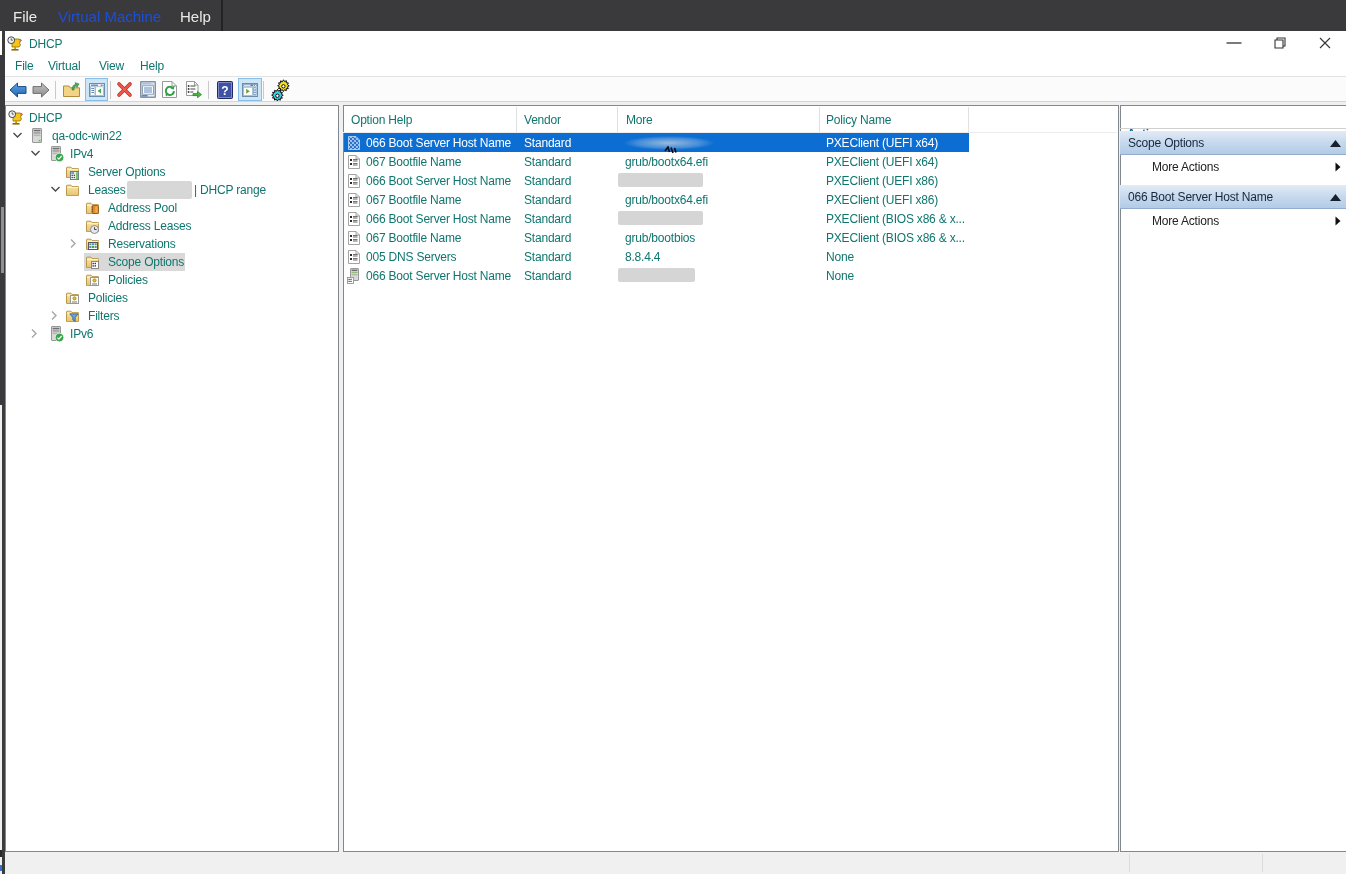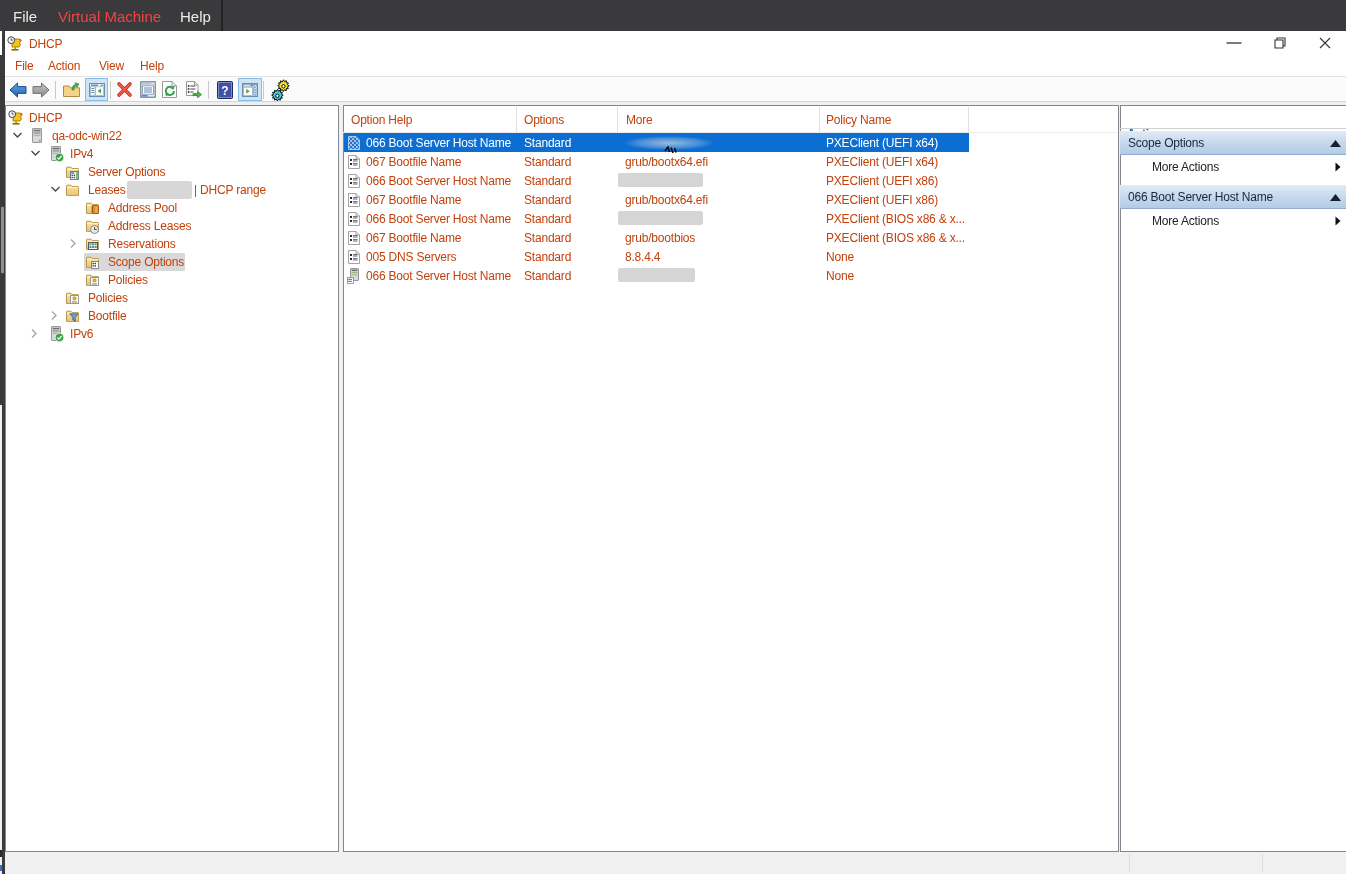--- a/index.html
+++ b/index.html
@@ -1,43 +1,43 @@
 <!DOCTYPE html>
 <html><head><meta charset="utf-8"><style>
 *{margin:0;padding:0;box-sizing:border-box}
 html,body{width:1346px;height:874px;position:relative;font-family:"Liberation Sans",sans-serif;background:#fff;overflow:hidden}
 .a{position:absolute}
-.t{position:absolute;font-size:12px;color:#c2410c;white-space:nowrap;line-height:1;letter-spacing:-0.2px}
+.t{position:absolute;font-size:12px;color:#0f766e;white-space:nowrap;line-height:1;letter-spacing:-0.2px}
 </style></head><body>
 
 <div class="a" style="left:0;top:0;width:1346px;height:31px;background:#3a3a3c"></div>
 <div class="a" style="left:221px;top:0;width:2px;height:31px;background:#232323"></div>
 <div class="a" style="left:13px;top:8px;font-size:15px;color:#eceae6">File</div>
-<div class="a" style="left:58px;top:8px;font-size:15px;color:#ef4444">Virtual Machine</div>
+<div class="a" style="left:58px;top:8px;font-size:15px;color:#1d4ed8">Virtual Machine</div>
 <div class="a" style="left:180px;top:8px;font-size:15px;color:#eceae6">Help</div>
 
 <div class="a" style="left:0;top:31px;width:1346px;height:25px;background:#fff"></div>
 <div class="t" style="left:29px;top:38px;font-size:12px">DHCP</div>
 <svg class="a" style="left:7px;top:36px" width="16" height="16" viewBox="0 0 16 16">
     <use href="#dhcpicon"></use>
   </svg>
 
 <svg class="a" style="left:1225px;top:36px" width="18" height="14" viewBox="0 0 18 14">
     <path d="M1.5 7 H16.5" stroke="#333" stroke-width="1.3" fill="none"></path>
   </svg>
 <svg class="a" style="left:1270px;top:36px" width="18" height="14" viewBox="0 0 18 14">
     <path d="M5 4 H13 V12 H5 Z" stroke="#333" stroke-width="1.1" fill="none"></path>
     <path d="M7 4 V2 H15 V10 H13" stroke="#333" stroke-width="1.1" fill="none"></path>
   </svg>
 <svg class="a" style="left:1316px;top:36px" width="18" height="14" viewBox="0 0 18 14">
     <path d="M4 2 L14 12 M14 2 L4 12" stroke="#333" stroke-width="1.1" fill="none"></path>
   </svg>
 
 <div class="t" style="left:15px;top:60px">File</div>
-<div class="t" style="left:48px;top:60px">Action</div>
+<div class="t" style="left:48px;top:60px">Virtual</div>
 <div class="t" style="left:99px;top:60px">View</div>
 <div class="t" style="left:140px;top:60px">Help</div>
 <div class="a" style="left:0;top:76px;width:1346px;height:1px;background:#e3e3e3"></div>
 
 <div class="a" style="left:0;top:77px;width:1346px;height:24px;background:#fbfbfb"></div>
 <div class="a" style="left:0;top:101px;width:1346px;height:1px;background:#d5d5d5"></div>
 <div id="toolbar">
 
 <div class="a" style="left:55px;top:81px;width:1px;height:18px;background:#c9c9c9"></div>
 <div class="a" style="left:110px;top:81px;width:1px;height:18px;background:#c9c9c9"></div>
@@ -270,38 +270,38 @@
 
 <svg class="a" style="left:51px;top:311px" width="6" height="9" viewBox="0 0 6 9">
       <use href="#chev-closed"></use>
     </svg>
 <svg class="a" style="left:66px;top:310px" width="13" height="12" viewBox="0 0 13 12">
       <use href="#folder"></use>
     </svg>
 <svg class="a" style="left:69px;top:313px" width="10" height="9" viewBox="0 0 10 9">
       <path d="M0.8 0.8 H9.2 L6.2 4.4 V8.4 L3.8 6.8 V4.4 Z" fill="#6f9fd8" stroke="#2f5a8f" stroke-width="0.8"></path>
     </svg>
-<div class="t" style="left:88px;top:310px">Bootfile</div>
+<div class="t" style="left:88px;top:310px">Filters</div>
 
 <svg class="a" style="left:31px;top:329px" width="6" height="9" viewBox="0 0 6 9">
       <use href="#chev-closed"></use>
     </svg>
 <svg class="a" style="left:51px;top:326px" width="10" height="15" viewBox="0 0 10 15">
       <use href="#server"></use>
     </svg>
 <svg class="a" style="left:55px;top:333px" width="9" height="9" viewBox="0 0 9 9">
       <use href="#gcheck"></use>
     </svg>
 <div class="t" style="left:70px;top:328px">IPv6</div>
 </div>
 
 <div id="list">
 
 <div class="t" style="left:351px;top:114px">Option Help</div>
-<div class="t" style="left:524px;top:114px">Options</div>
+<div class="t" style="left:524px;top:114px">Vendor</div>
 <div class="t" style="left:626px;top:114px">More</div>
 <div class="t" style="left:826px;top:114px">Policy Name</div>
 <div class="a" style="left:516px;top:107px;width:1px;height:25px;background:#e0e0e0"></div>
 <div class="a" style="left:617px;top:107px;width:1px;height:25px;background:#e0e0e0"></div>
 <div class="a" style="left:819px;top:107px;width:1px;height:25px;background:#e0e0e0"></div>
 <div class="a" style="left:968px;top:107px;width:1px;height:25px;background:#e0e0e0"></div>
 <div class="a" style="left:343px;top:132px;width:774px;height:1px;background:#ececec"></div>
 
 <div class="a" style="left:344px;top:133px;width:625px;height:19px;background:#0c6ed3"></div>
 <svg class="a" style="left:348px;top:136px" width="12" height="14" viewBox="0 0 12 14">

